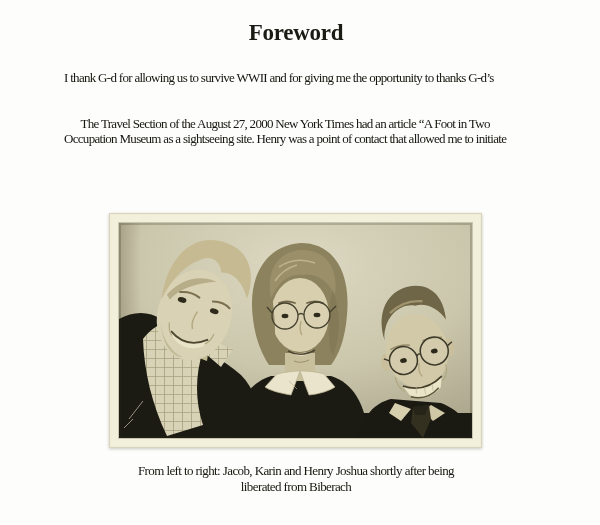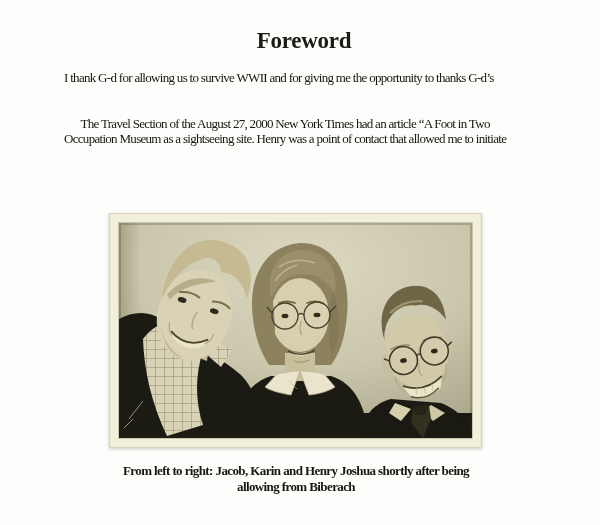--- a/index.html
+++ b/index.html
@@ -6,41 +6,41 @@
   body{
     width:600px;height:525px;position:relative;overflow:hidden;
     background:#fdfdfb;
     font-family:"Liberation Serif","DejaVu Serif",serif;
     color:#14130e;
   }
   .page{position:absolute;inset:0;}
   .doc-title{
     position:absolute;top:20px;left:0;width:592px;
     text-align:center;font-size:23px;font-weight:bold;
-    letter-spacing:-0.3px;color:#1b1b16;margin:8px;
+    letter-spacing:-0.3px;color:#1b1b16;margin:0;
   }
   .para{position:absolute;left:64px;font-size:13px;letter-spacing:-0.7px;color:#17160f;text-align:center;}
   .para .tline{white-space:pre;line-height:15.2px;}
   .para1{top:70px;}
   .para2{top:116px;}
   .photo-frame{
     position:absolute;left:109px;top:213px;width:373px;height:235px;
     background:#f2efdb;border:1px solid #d8d4c0;box-sizing:border-box;
     box-shadow:0 1px 3px rgba(80,78,60,0.30), inset 0 0 0 1px #eeebd6;
   }
   .photo-inner{
     position:absolute;left:9px;top:9px;width:353px;height:215px;
     outline:1px solid #c9c5ae;
   }
   .photo-inner svg{display:block;}
   .caption{
     position:absolute;top:463px;left:0;width:592px;text-align:center;
     font-size:13px;letter-spacing:-0.6px;color:#17160f;
   }
-  .caption .tline{line-height:15.5px;white-space:pre;font-weight:bold;}
+  .caption .tline{line-height:15.5px;white-space:pre;}
 </style>
 </head>
 <body>
 
 <div class="page">
 
   <h1 class="doc-title">Foreword</h1>
 
   <div class="para para1">
     <div class="tline">I thank G-d for allowing us to survive WWII and for giving me the opportunity to thanks G-d’s</div>
@@ -148,16 +148,16 @@
         </g>
 
         <path d="M10,196 L24,178 M5,205 L14,196" stroke="#d6d2ba" stroke-width="1" opacity="0.65"></path>
         <rect x="1" y="1" width="351" height="213" fill="none" stroke="#28271d" stroke-opacity="0.22" stroke-width="2"></rect>
       </svg>
     </div>
   </div>
 
   <div class="caption">
     <div class="tline">From left to right: Jacob, Karin and Henry Joshua shortly after being</div>
-    <div class="tline">allowing from Biberach</div>
+    <div class="tline">liberated from Biberach</div>
   </div>
 
 </div>
 
 </body></html>

